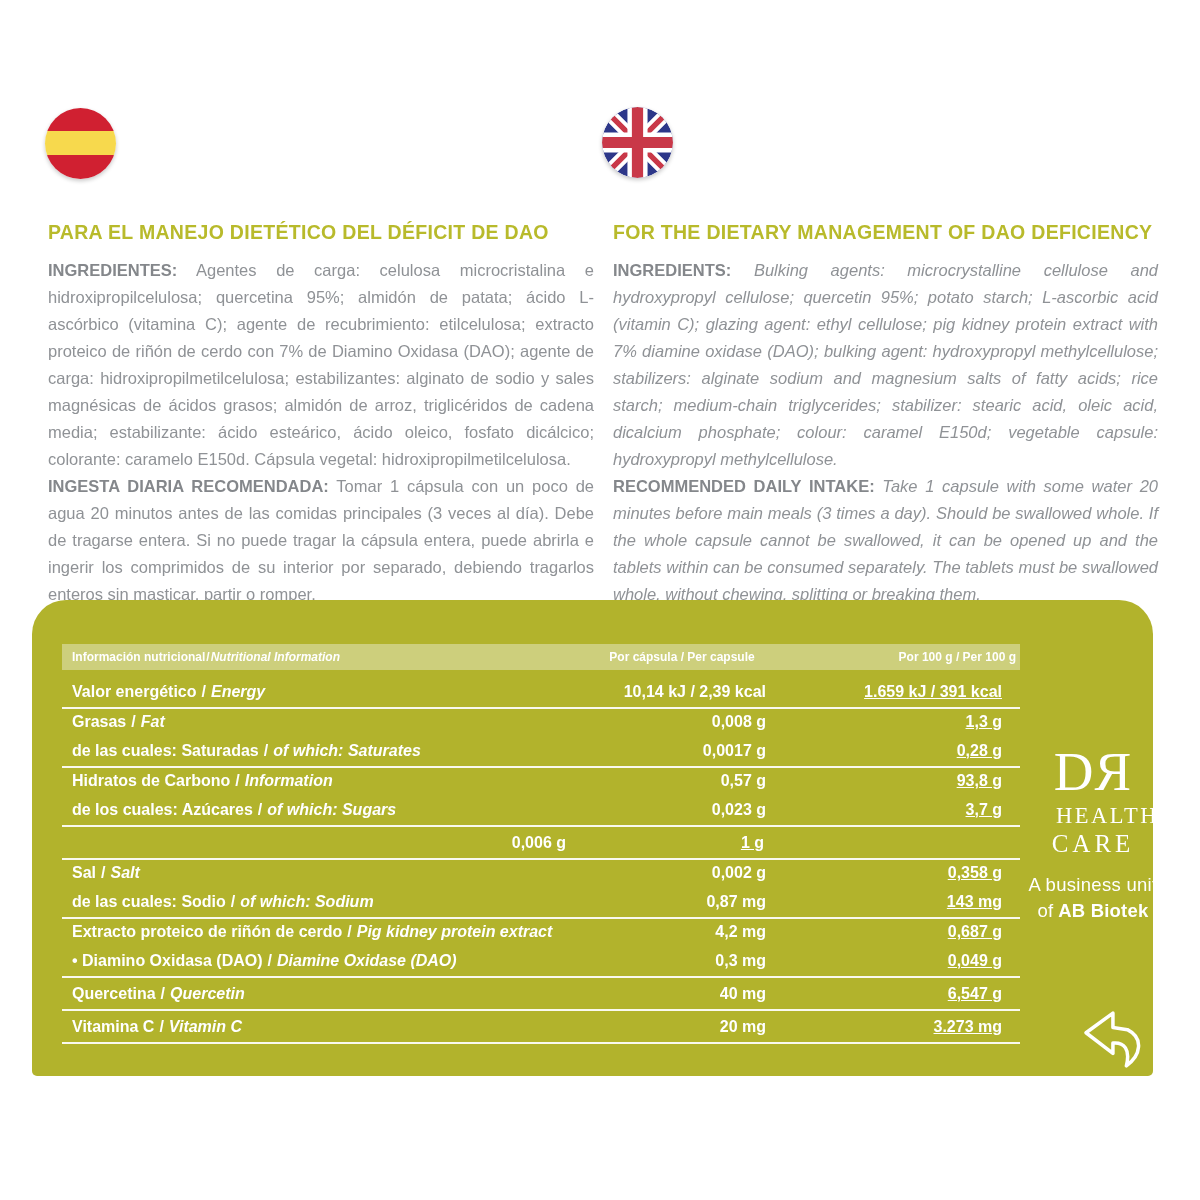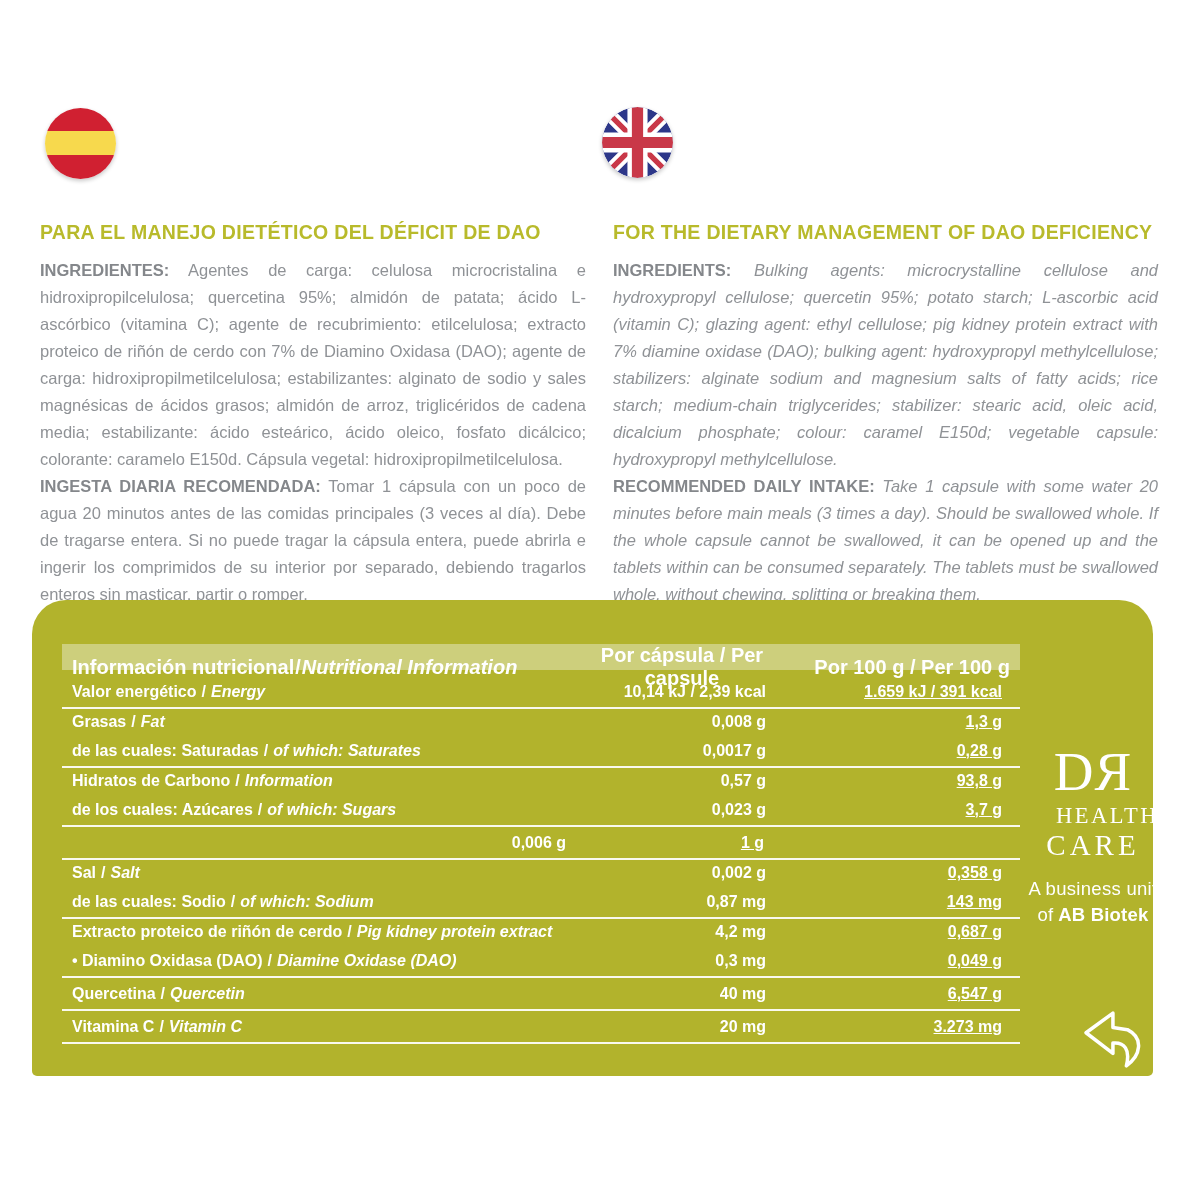--- a/index.html
+++ b/index.html
@@ -10,55 +10,55 @@
   .flag{position:absolute;width:71px;height:71px;border-radius:50%;overflow:hidden;
         box-shadow:0 2px 4px rgba(0,0,0,.22);}
   .flag-es{left:45px;top:108px;
         background:linear-gradient(to bottom,#d02031 0%,#d02031 33%,#f7d94d 33%,#f7d94d 66%,#d02031 66%,#d02031 100%);}
   .flag-uk{left:602px;top:107px;}
   .flag-uk svg{display:block;width:100%;height:100%;}
 
   
   .col{position:absolute;top:220px;width:546px;color:#8f9296;font-size:16.5px;line-height:27px;
        text-align:justify;}
-  .col-es{left:40px;}
+  .col-es{left:48px;}
   .col-en{left:613px;width:545px;}
   h2.sec-heading{margin:0 0 13px 0;font-size:19.5px;line-height:24px;letter-spacing:.3px;
        color:#b8ba2b;font-weight:bold;text-align:left;}
   .col p{margin:0;}
   .lbl{font-weight:bold;color:#84878b;font-style:normal;}
   .col-en p{font-style:italic;}
 
   
   .panel{position:absolute;left:32px;top:600px;width:1121px;height:476px;background:#b2b32c;
          border-radius:34px 34px 5px 5px;}
 
   
   .ntable{position:absolute;left:30px;top:44px;width:958px;color:#ffffff;}
   .thead{display:grid;grid-template-columns:1fr 200px 238px;align-items:center;height:26px;
-         background:#cdcf7c;font-size:20px;font-weight:bold;margin-bottom:6px;}
+         background:#cdcf7c;font-size:12px;font-weight:bold;margin-bottom:6px;}
   .thead .h1{padding-left:10px;}
   .thead .h2{text-align:center;}
-  .thead .h3{text-align:right;padding-right:10px;}
+  .thead .h3{text-align:right;padding-right:4px;}
   .trow{display:grid;grid-template-columns:1fr 200px 238px;align-items:center;height:26px;
         font-size:16px;font-weight:bold;white-space:nowrap;}
   .trow.sep{height:31px;border-bottom:2px solid rgba(255,255,255,.92);}
   .trow .lab{padding-left:10px;overflow:visible;}
   .trow .v1{text-align:right;padding-right:16px;}
   .trow .v2{text-align:right;padding-right:18px;text-decoration:underline;}
   .en-i{font-style:italic;}
   .sl{display:inline-block;margin:0 5px;}
   .sl-tight{display:inline-block;margin:0 1px;}
 
   
   .drlogo{position:absolute;left:995px;top:144px;width:132px;text-align:center;color:#ffffff;
           font-family:"Liberation Serif",serif;line-height:1;}
   .drlogo .dr{font-size:55px;letter-spacing:1px;}
   .drlogo .health{font-size:22.5px;letter-spacing:2.5px;margin-top:6px;text-align:right;}
-  .drlogo .care{font-size:29px;letter-spacing:4px;margin-top:3px;}
+  .drlogo .care{font-size:25px;letter-spacing:4px;margin-top:3px;}
   .drlogo .biz{font-family:"Liberation Sans",sans-serif;font-size:18.5px;margin-top:20px;letter-spacing:.3px;}
   .drlogo .biz2{font-family:"Liberation Sans",sans-serif;font-size:18.5px;margin-top:8px;}
   .drlogo .biz2 b{letter-spacing:.2px;margin-top:8px;}
 
   
   .backarrow{position:absolute;left:1048px;top:410px;width:70px;height:60px;}
   .backarrow svg{display:block;width:100%;height:100%;}
 </style>
 </head>
 <body>

